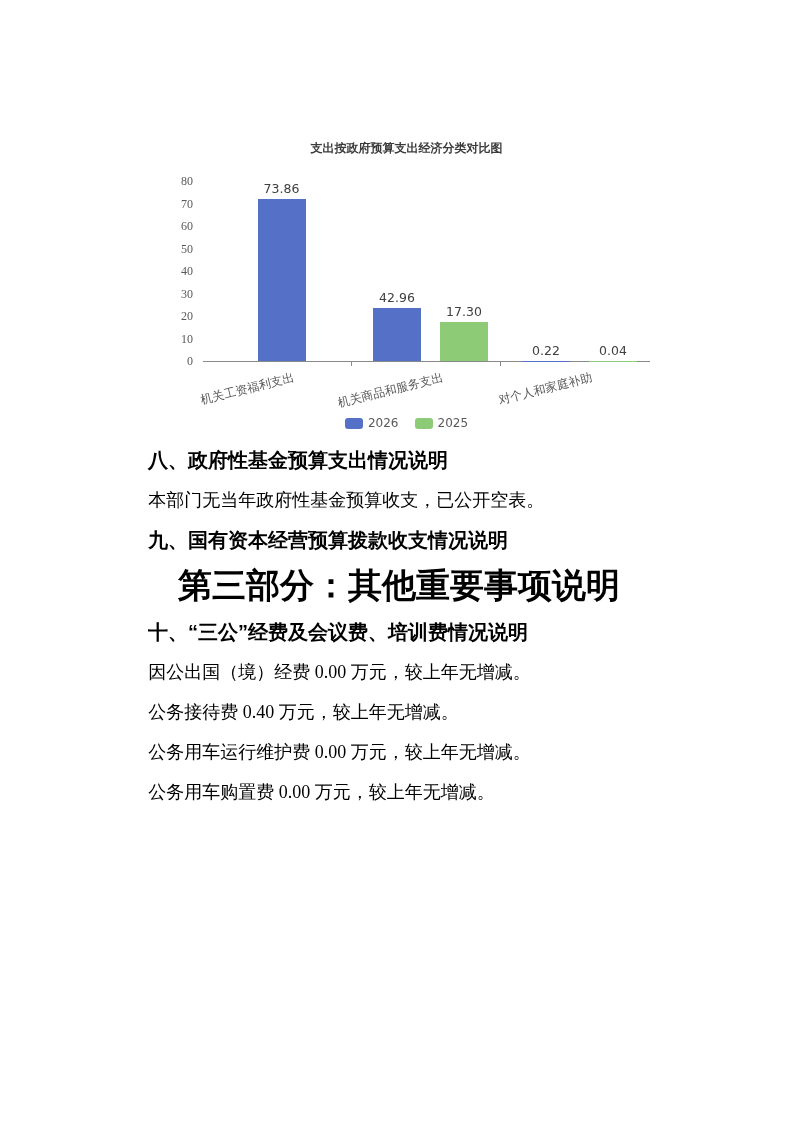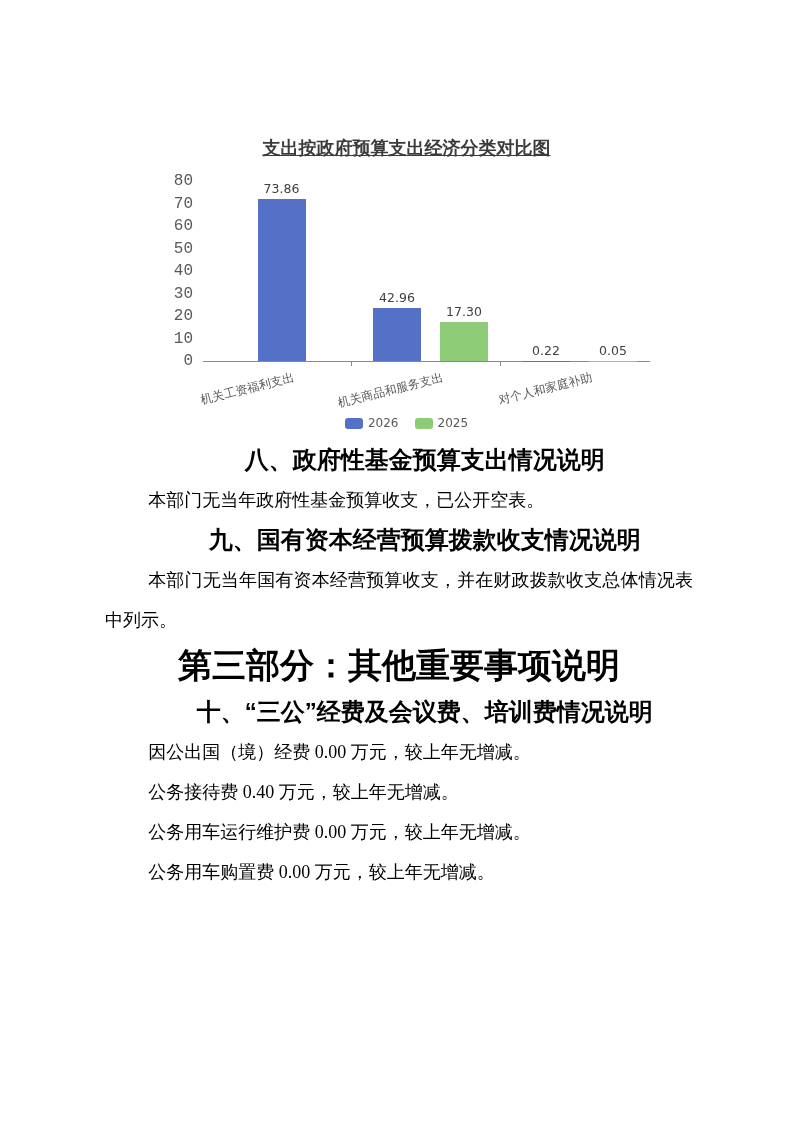--- a/index.html
+++ b/index.html
@@ -19,42 +19,41 @@
   .chart {
     position: absolute;
     left: 163px;
     top: 138px;
     width: 487px;
   }
   .chart-title {
     text-align: center;
     font-family: "Liberation Sans", "DejaVu Sans", sans-serif;
     font-weight: bold;
-    font-size: 18px;
+    font-size: 12px;
     color: #3b3b3b;
     line-height: 20px;
-    text-decoration: underline;
   }
   .chart-body {
     display: flex;
     margin-top: 24px;
   }
   .y-axis {
     position: relative;
     width: 34px;
     height: 180px;
     margin-right: 6px;
   }
   .ytick {
     position: absolute;
     right: 4px;
     width: 30px;
     text-align: right;
-    font-family: Liberation Mono, monospace;
-    font-size: 16px;
+    font-family: Liberation Serif, serif;
+    font-size: 12px;
     color: #595959;
     line-height: 15px;
   }
   .plot {
     position: relative;
     display: flex;
     width: 447px;
     height: 180px;
     border-bottom: 1.5px solid #8a8a8a;
   }
@@ -131,23 +130,23 @@
     left: 105px;
     top: 440px;
     width: 588px;
     font-size: 18px;
     line-height: 40px;
     text-align: justify;
   }
   .doc-heading {
     font-family: "Liberation Sans", sans-serif;
     font-weight: bold;
-    font-size: 24px;
+    font-size: 20px;
     text-indent: 2.15em;
-    text-align: center;
+    text-align: left;
   }
   .doc-para {
     text-indent: 2.4em;
   }
   .part-title {
     font-family: "Liberation Serif", serif;
     font-weight: bold;
     font-size: 34px;
     line-height: 52px;
     text-align: center;
@@ -192,21 +191,21 @@
             </div>
             <div class="xtick"></div>
             <div class="xlabel">机关商品和服务支出</div>
           </div>
           <div class="group">
             <div class="bar-item">
               <div class="bar-value">0.22</div>
               <div class="bar" style="height: 0.495px; background: rgb(85, 113, 199);"></div>
             </div>
             <div class="bar-item">
-              <div class="bar-value">0.05</div>
+              <div class="bar-value">0.04</div>
               <div class="bar" style="height: 0.135px; background: rgb(142, 203, 119);"></div>
             </div>
             <div class="xtick"></div>
             <div class="xlabel">对个人和家庭补助</div>
           </div>
         </div>
     </div>
     <div class="legend">
         <div class="legend-item">
           <span class="swatch" style="background: rgb(85, 113, 199);"></span>
@@ -216,21 +215,20 @@
           <span class="swatch" style="background: rgb(142, 203, 119);"></span>
           <span>2025</span>
         </div>
       </div>
   </div>
 
   <div class="doc">
     <div class="doc-heading">八、政府性基金预算支出情况说明</div>
     <div class="doc-para">本部门无当年政府性基金预算收支，已公开空表。</div>
     <div class="doc-heading">九、国有资本经营预算拨款收支情况说明</div>
-    <div class="doc-para">本部门无当年国有资本经营预算收支，并在财政拨款收支总体情况表中列示。</div>
     <div class="part-title">第三部分：其他重要事项说明</div>
     <div class="doc-heading">十、“三公”经费及会议费、培训费情况说明</div>
     <div class="doc-para">因公出国（境）经费 0.00 万元，较上年无增减。</div>
     <div class="doc-para">公务接待费 0.40 万元，较上年无增减。</div>
     <div class="doc-para">公务用车运行维护费 0.00 万元，较上年无增减。</div>
     <div class="doc-para">公务用车购置费 0.00 万元，较上年无增减。</div>
   </div>
 
 </div>
 

